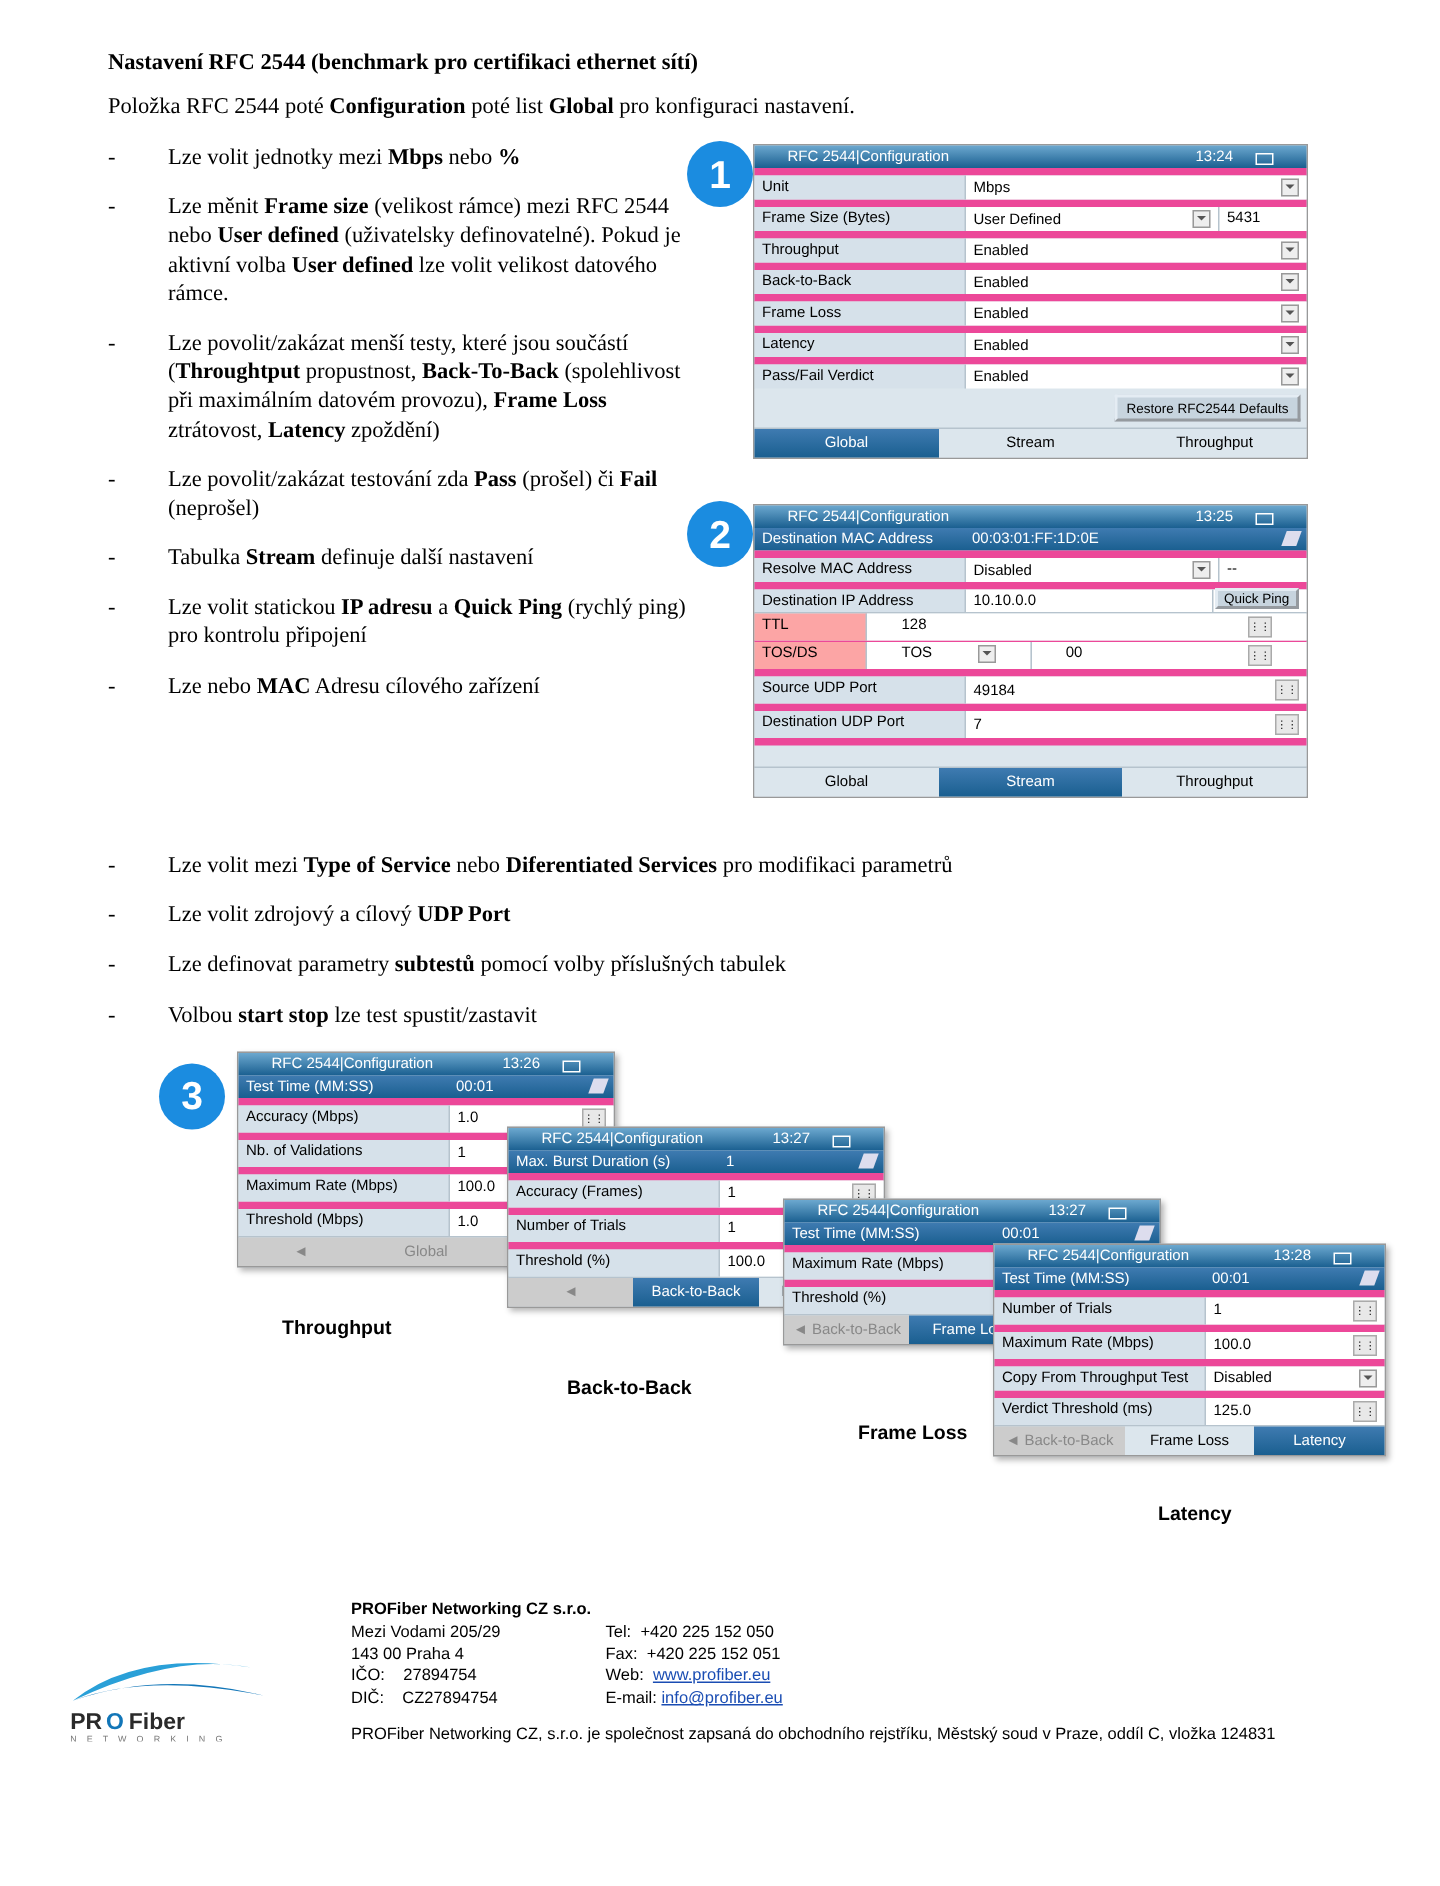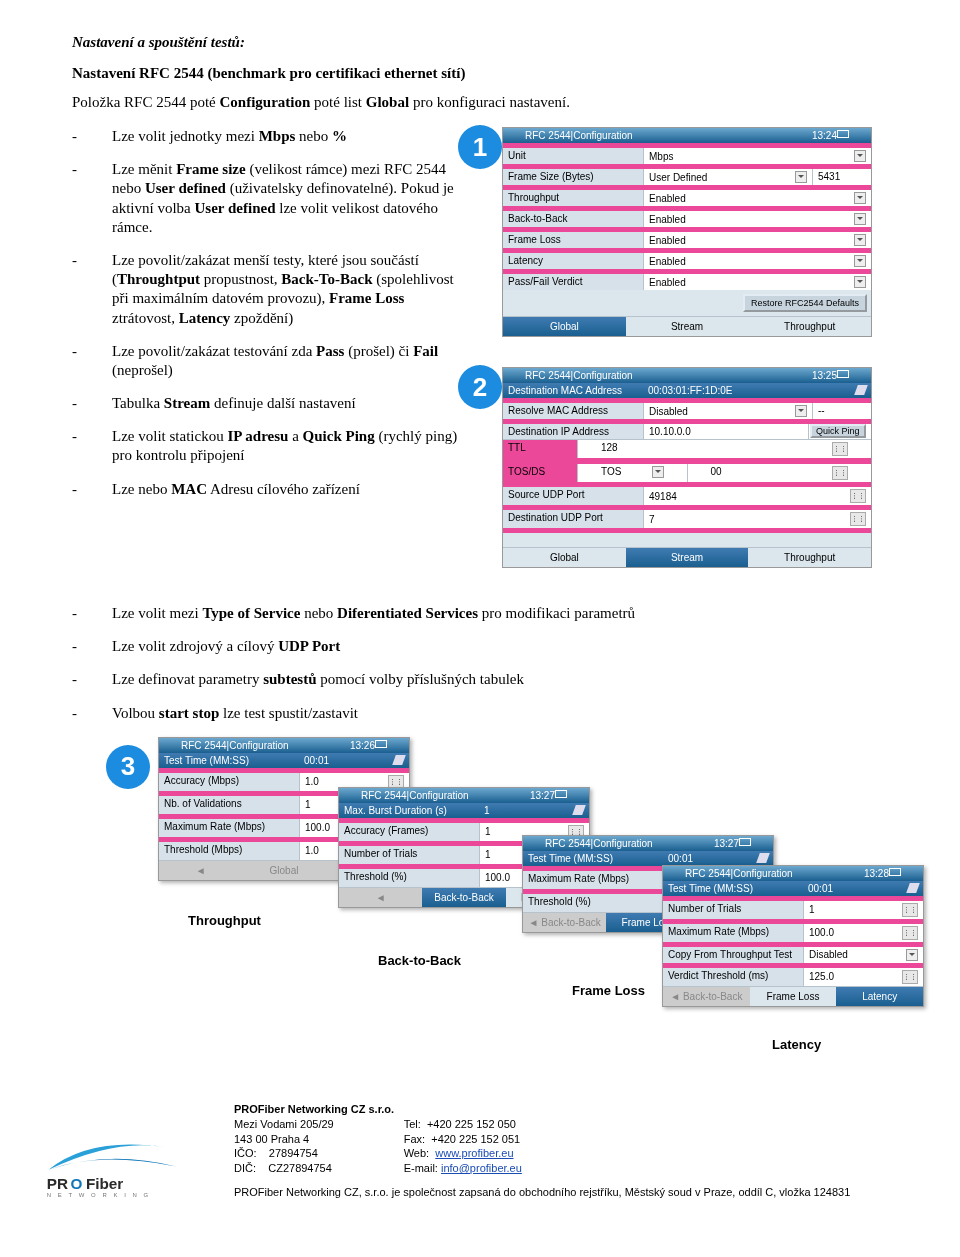--- a/index.html
+++ b/index.html
@@ -11,40 +11,40 @@
   .left-col{flex:0 0 390px}
   ul.bullets{list-style:none;padding:0;margin:0}
   ul.bullets>li{position:relative;padding-left:40px;font-size:15px;line-height:1.28;margin-bottom:14px}
   ul.bullets>li::before{content:"-";position:absolute;left:0}
   .b{font-weight:bold}
   .right-col{flex:1;position:relative}
   .shot{position:relative;margin-bottom:30px}
   .badge{position:absolute;left:-14px;top:-2px;width:44px;height:44px;border-radius:50%;background:#1b8ce0;color:#fff;font:bold 26px Arial;display:flex;align-items:center;justify-content:center;z-index:10}
   .win{border:1px solid #999;background:#dce6ed;font-family:Tahoma,Arial,sans-serif;font-size:10px;width:368px}
   .win-title{background:linear-gradient(180deg,#6ca8cf 0%,#1a5f90 100%);color:#fff;display:flex;justify-content:space-between;padding:2px 22px;font-size:10px}
-  .win-title .time{display:flex;align-items:flex-start;gap:0}
+  .win-title .time{display:flex;align-items:flex-end;gap:15px}
   .bat{width:10px;height:6px;border:1px solid #fff}
   .kv{display:flex;border-top:5px solid #ec4899}
   .kv .k{flex:0 0 130px;background:#d6e1ea;padding:2px 5px;border-right:1px solid #b6c3cd}
   .kv .v{flex:1;background:#fff;padding:2px 5px;display:flex;align-items:center;justify-content:space-between}
   .kv .v2{flex:0 0 48px;background:#fff;padding:2px 5px;border-left:1px solid #b6c3cd}
   .dd{border:1px solid #999;width:10px;height:10px;display:inline-block;background:#eee;margin-left:4px;position:relative}
   .dd::after{content:"";position:absolute;top:3px;left:2px;border:3px solid transparent;border-top-color:#555}
   .restore{background:#c7d4de;border:2px outset #e4ecf3;padding:2px 6px;display:inline-block;font-size:9px}
   .rrow{display:flex;justify-content:flex-end;padding:4px;background:#dce6ed}
   .tabs{display:flex;border-top:1px solid #b6c3cd}
   .tab{flex:1;text-align:center;padding:4px;font-size:10px;background:#dce6ed}
   .tab.active{background:linear-gradient(180deg,#3f7bb1 0%,#1a5f90 100%);color:#fff}
   .headrow{background:linear-gradient(180deg,#3f7bb1 0%,#1a5f90 100%);color:#fff;display:flex}
   .headrow .k{flex:0 0 130px;padding:2px 5px}
   .headrow .v{flex:1;padding:2px 5px;display:flex;justify-content:space-between}
   .qp{border:2px outset #e4ecf3;padding:0 4px;font-size:9px;background:#c7d4de}
   .split{display:flex}
   .split .half{flex:1;display:flex}
-  .split .hk{flex:0 0 64px;background:#ec4899;padding:2px 5px;border-right:1px solid #b6c3cd}
+  .split .hk{flex:0 0 64px;background:#fca5a5;padding:2px 5px;border-right:1px solid #b6c3cd}
   .split .hv{flex:1;background:#fff;padding:2px 23px;display:flex;justify-content:space-between}
   .full-bullets{padding-left:0;margin-top:0}
   .cascade{position:relative;height:360px;margin-top:10px}
   .badge3{position:absolute;left:34px;top:8px;width:44px;height:44px;border-radius:50%;background:#1b8ce0;color:#fff;font:bold 26px Arial;display:flex;align-items:center;justify-content:center;z-index:10}
   .cwin{position:absolute;border:1px solid #999;background:#dce6ed;font-family:Tahoma,Arial,sans-serif;font-size:10px;box-shadow:2px 2px 4px rgba(0,0,0,.3)}
   .cwin .win-title{font-size:10px}
   .clabel{position:absolute;font:bold 13px Arial}
   .dim{color:#888}
   .dimtab{background:#ccc;color:#888}
   .dotbtn{border:1px solid #aaa;width:14px;height:12px;background:#e8e8e8;display:inline-flex;align-items:center;justify-content:center;font-size:7px}
@@ -57,21 +57,20 @@
   .fcol div{line-height:1.35}
   .link{color:#1a4db3;text-decoration:underline}
   .footer-note{margin-top:10px;font-size:11px}
   .full-width-bullets{clear:both;margin-top:6px}
   .pencil{display:inline-block;width:10px;height:10px;background:#dde;transform:skewX(-20deg)}
 </style>
 </head>
 <body>
 
 <div class="page">
-  <h3>Nastavení a spouštění testů:</h3>
   <div class="subhead">Nastavení RFC 2544 (benchmark pro certifikaci ethernet sítí)</div>
   <div class="intro">
     <span>Položka RFC 2544 poté </span><span class="b">Configuration</span><span> poté list </span><span class="b">Global</span><span> pro konfiguraci nastavení.</span>
   </div>
 
   <div class="two-col">
     <div class="left-col">
       <ul class="bullets" id="bullets-left">
           <li><span>Lze volit jednotky mezi </span><span class="b">Mbps</span><span> nebo </span><span class="b">%</span></li>
           <li><span>Lze měnit </span><span class="b">Frame size</span><span> (velikost rámce) mezi RFC 2544 nebo </span><span class="b">User defined</span><span> (uživatelsky definovatelné). Pokud je aktivní volba </span><span class="b">User defined</span><span> lze volit velikost datového rámce.</span></li>
@@ -191,21 +190,21 @@
             </div>
           <div class="split" style="border-top:1px solid #b6c3cd">
             <div class="half">
                 <span class="hk">TTL</span>
                 <span class="hv">
                   <span>128</span>
                   <span class="dotbtn">⋮⋮</span>
                 </span>
               </div>
           </div>
-          <div class="split" style="border-top:6px solid #ec4899">
+          <div class="split" style="border-top:1px solid #ec4899">
             <div class="half">
                 <span class="hk">TOS/DS</span>
                 <span class="hv">
                   <span>TOS</span>
                   <span class="dd"></span>
                 </span>
               </div>
             <div class="half" style="border-left:1px solid #b6c3cd">
                 <span class="hv" style="flex:1">
                   <span>00</span>

